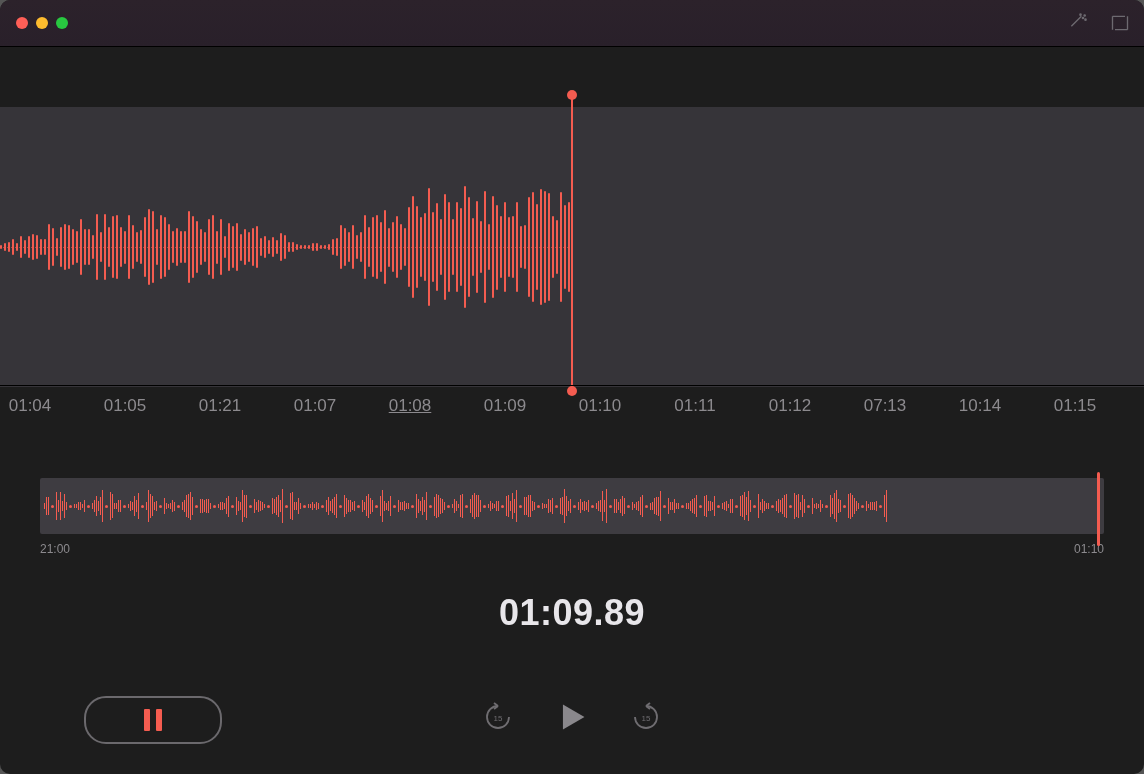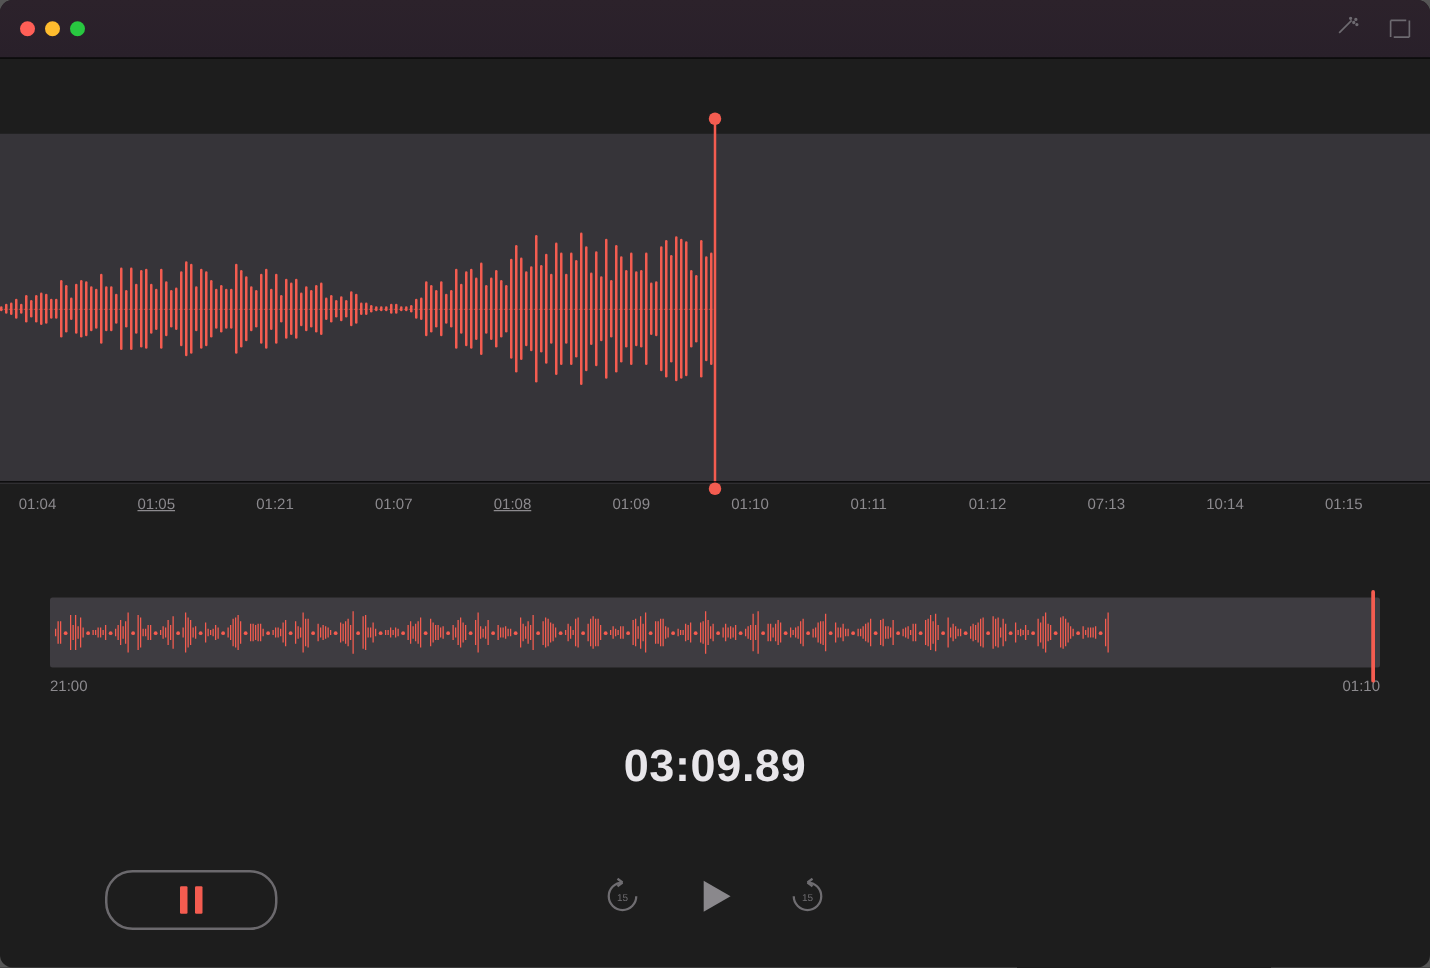--- a/index.html
+++ b/index.html
@@ -48,21 +48,21 @@
   }
   .waveform{position:absolute;top:0;bottom:0;display:flex;align-items:center;gap:2px;}
   .waveform .bar{width:2px;background:var(--accent);border-radius:1px;}
   .dotted{position:absolute;top:50%;height:1px;border-top:1px dotted rgba(244,92,80,0.6);}
   .playhead{position:absolute;top:48px;bottom:-6px;width:2px;background:var(--accent);}
   .playhead::before,.playhead::after{content:"";position:absolute;left:-4px;width:10px;height:10px;border-radius:50%;background:var(--accent);}
   .playhead::before{top:-5px;}
   .playhead::after{bottom:-5px;}
   
   .ruler{height:32px;display:flex;align-items:flex-start;padding-top:10px;position:relative;border-top:1px solid #000;}
-  .ruler .tick{position:absolute;font-size:12px;color:var(--text-dim);transform:translateX(-50%);}
+  .ruler .tick{position:absolute;font-size:17px;color:var(--text-dim);transform:translateX(-50%);}
   
   .overview-wrap{padding:50px 40px 0 40px;}
   .overview{height:56px;background:var(--panel-light);position:relative;border-radius:2px;}
   .overview .mini{position:absolute;top:0;bottom:0;left:4px;right:10px;display:flex;align-items:center;gap:1px;}
   .overview .mini .mbar{width:1px;background:var(--accent);flex:0 0 auto;}
   .overview .mini .mdot{width:3px;height:3px;border-radius:50%;background:var(--accent);align-self:center;flex:0 0 auto;margin:0 1px;}
   .overview .cursor{position:absolute;top:-6px;bottom:-12px;right:4px;width:3px;background:var(--accent);border-radius:2px;}
   .ov-labels{display:flex;justify-content:space-between;font-size:12px;color:var(--text-dim);margin-top:8px;}
   
   .time-display{text-align:center;color:#e8e6ea;font-size:36px;font-weight:700;margin-top:36px;letter-spacing:0.5px;}
@@ -264,21 +264,21 @@
           <div class="bar" style="height: 109.6px;"></div>
           <div class="bar" style="height: 84.8px;"></div>
           <div class="bar" style="height: 90.4px;"></div>
         </div>
     </div>
     <div class="playhead" style="left:571px;"></div>
   </div>
 
   <div class="ruler" id="ruler">
       <span class="tick" style="left: 30px;">01:04</span>
-      <span class="tick" style="left: 125px; text-decoration: underline;">01:05</span>
+      <span class="tick" style="left: 125px;">01:05</span>
       <span class="tick" style="left: 220px;">01:21</span>
       <span class="tick" style="left: 315px;">01:07</span>
       <span class="tick" style="left: 410px; text-decoration: underline;">01:08</span>
       <span class="tick" style="left: 505px;">01:09</span>
       <span class="tick" style="left: 600px;">01:10</span>
       <span class="tick" style="left: 695px;">01:11</span>
       <span class="tick" style="left: 790px;">01:12</span>
       <span class="tick" style="left: 885px;">07:13</span>
       <span class="tick" style="left: 980px;">10:14</span>
       <span class="tick" style="left: 1075px;">01:15</span>
@@ -617,21 +617,21 @@
           <div class="mbar" style="height: 32.5px;"></div>
         </div>
       <div class="cursor"></div>
     </div>
     <div class="ov-labels">
       <span>21:00</span>
       <span>01:10</span>
     </div>
   </div>
 
-  <div class="time-display">03:09.89</div>
+  <div class="time-display">01:09.89</div>
 
   <div class="controls">
     <div class="rec-btn">
       <div class="pause">
           <span></span>
           <span></span>
         </div>
     </div>
     <div class="center-ctrls">
       <span>

